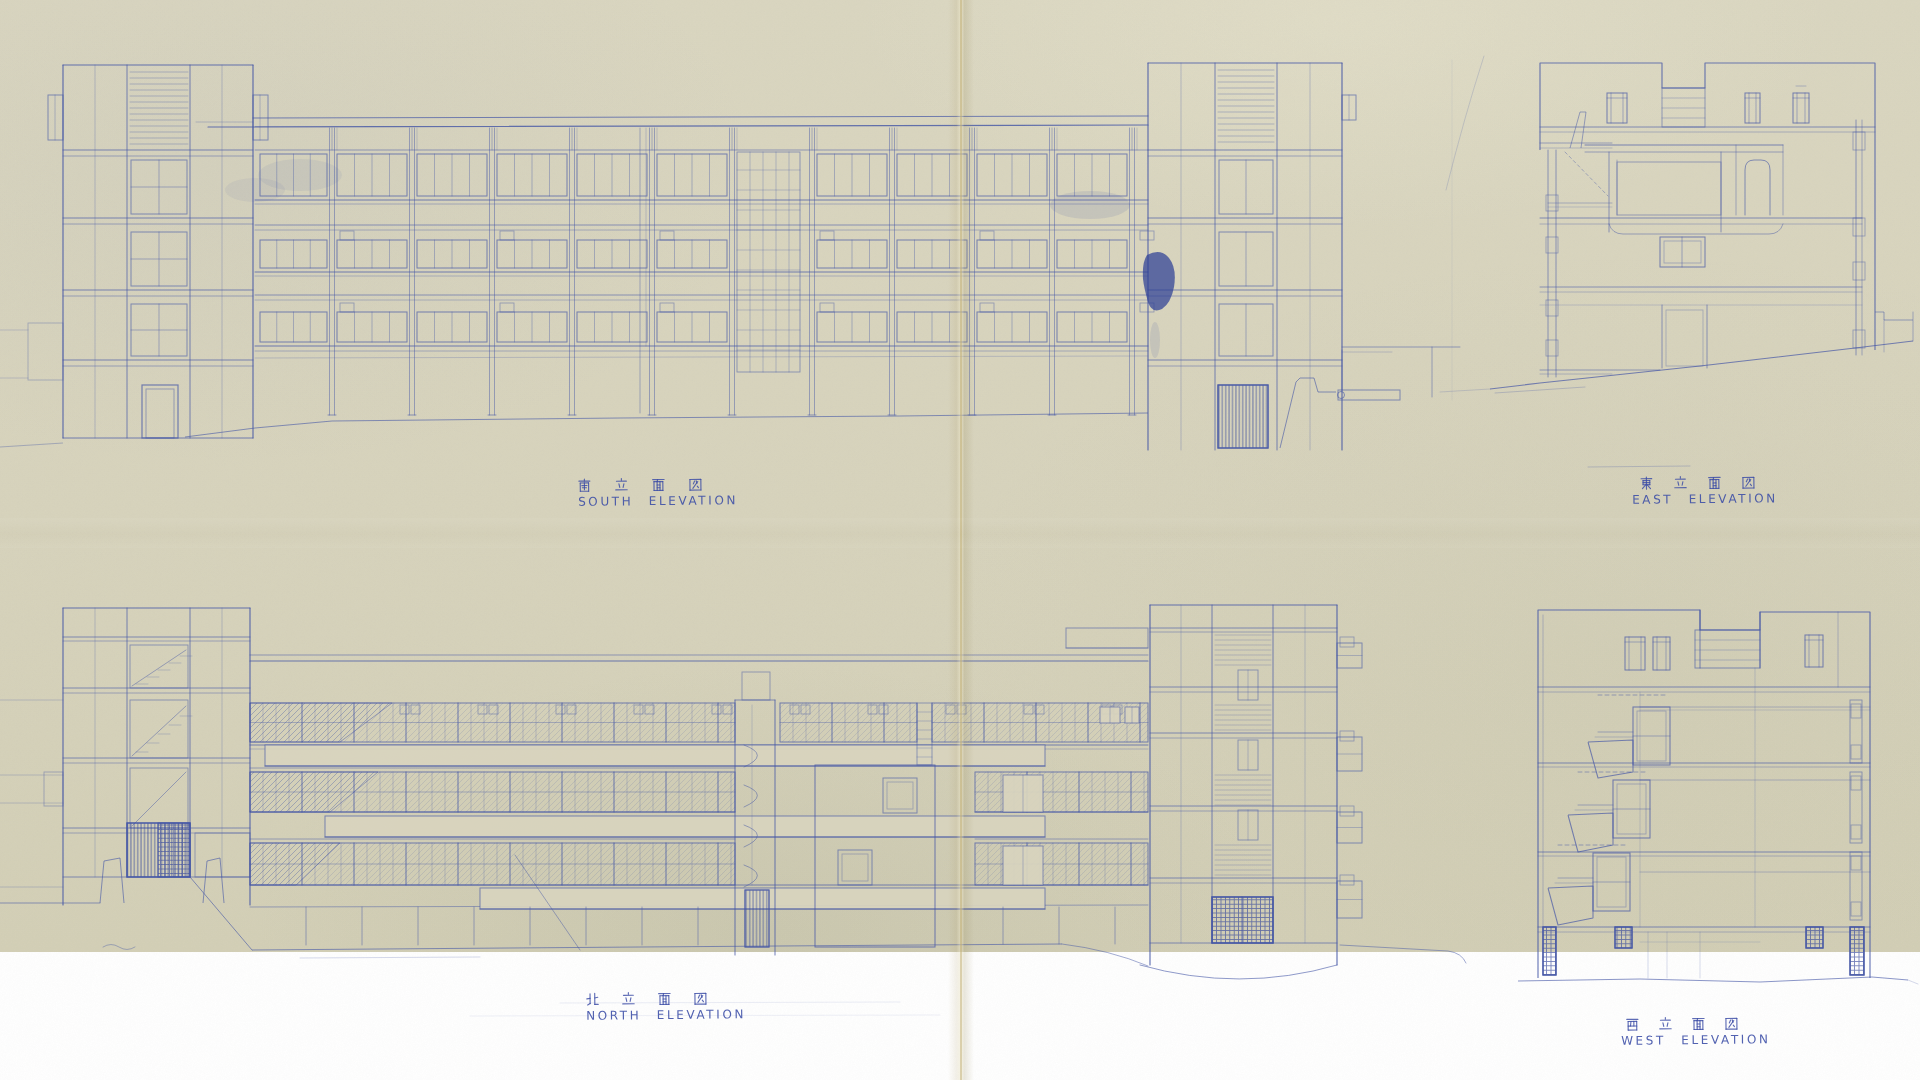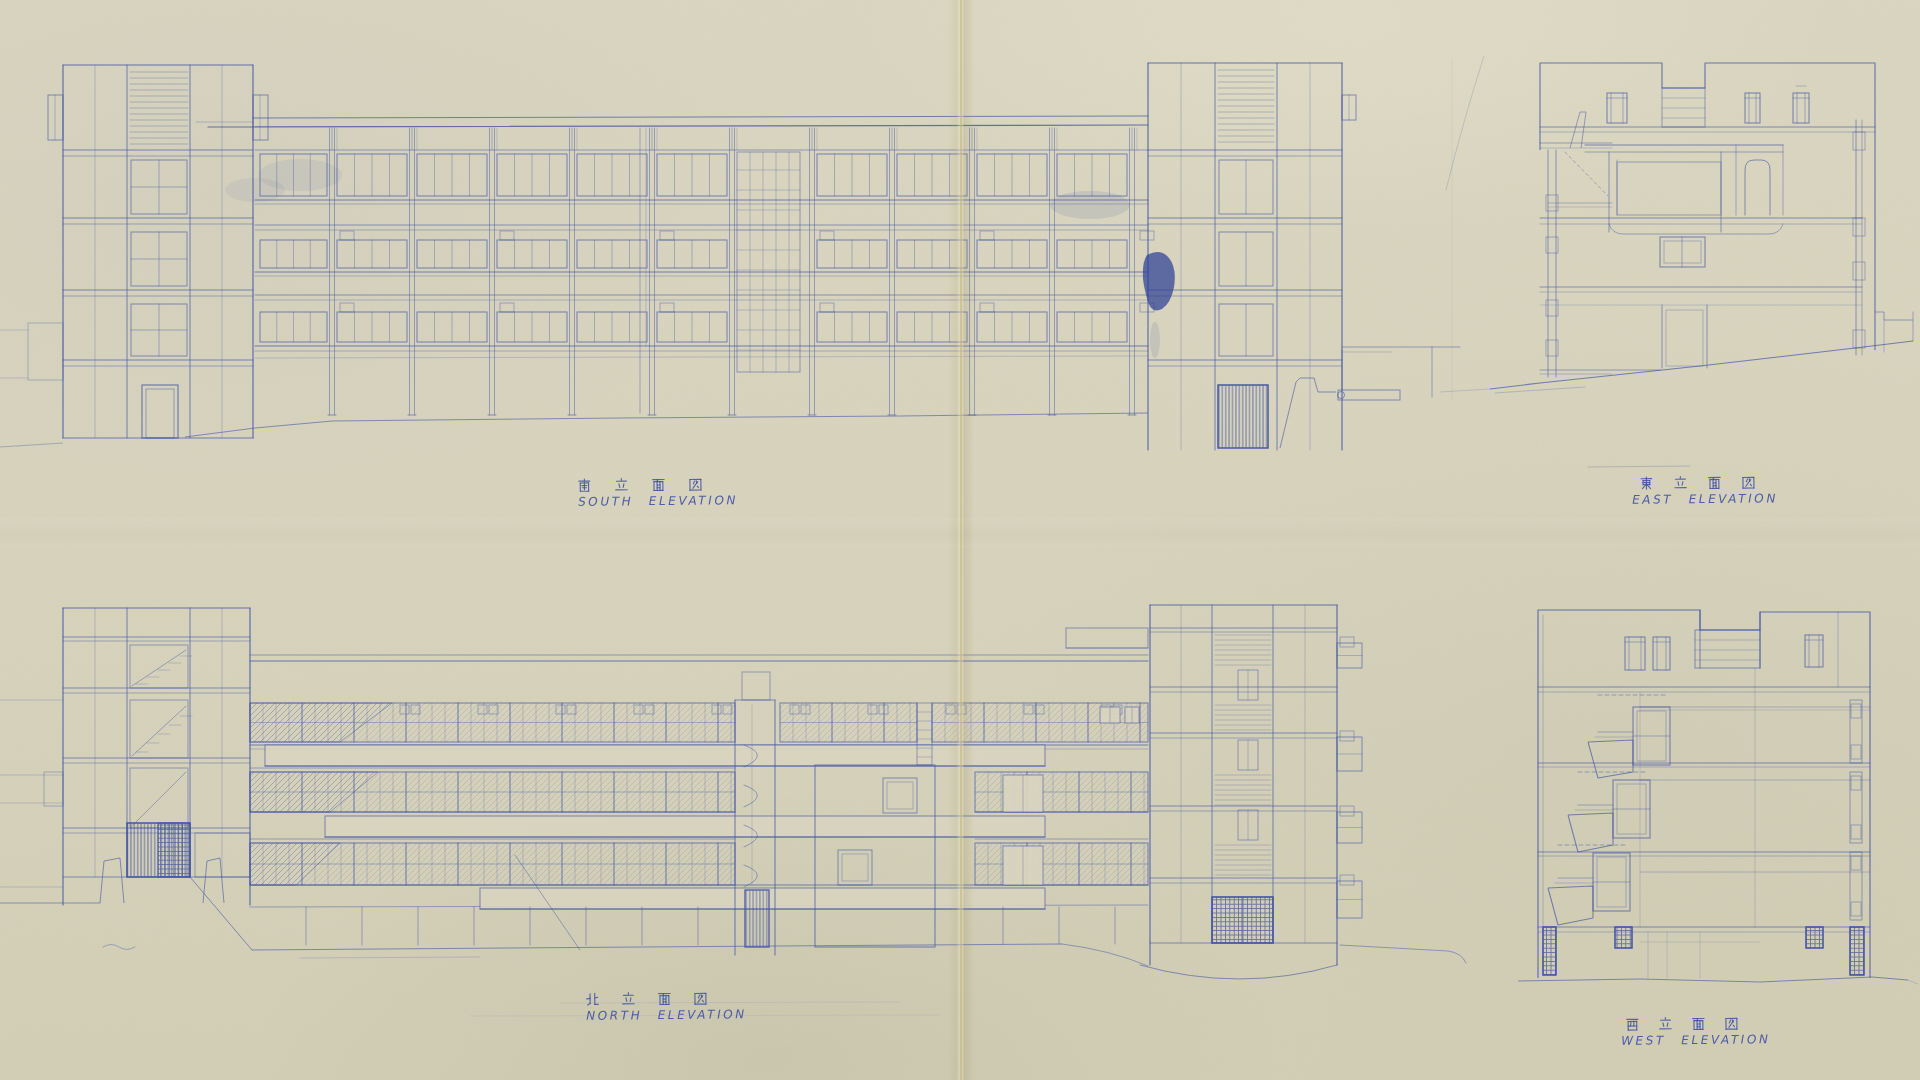--- a/index.html
+++ b/index.html
@@ -1,25 +1,24 @@
 <!DOCTYPE html>
 <html><head>
 <meta charset="utf-8">
 <style>
   html,body{margin:0;padding:0;}
   body{width:1920px;height:1080px;overflow:hidden;font-family:"DejaVu Sans",sans-serif;}
   .sheet{
-    position:relative;width:1920px;height:1080px;
+    position:relative;width:1920px;height:952px;
     background:
       radial-gradient(ellipse 900px 500px at 12% 18%, rgba(120,130,155,.06), transparent 60%),
       radial-gradient(ellipse 1100px 650px at 85% 70%, rgba(150,150,120,.07), transparent 65%),
       radial-gradient(ellipse 800px 420px at 40% 98%, rgba(110,118,92,.09), transparent 65%),
       radial-gradient(ellipse 700px 300px at 70% 2%, rgba(235,232,210,.35), transparent 70%),
       linear-gradient(180deg,#dad6c0 0%,#d7d3bc 55%,#d3cfb6 100%);
-    font-style: italic;
   }
   .crease-v{
     position:absolute;top:0;left:948px;width:26px;height:1080px;pointer-events:none;
     background:linear-gradient(90deg, transparent 0%, rgba(170,150,95,.14) 32%,
       rgba(238,232,202,.55) 50%, rgba(150,138,88,.20) 63%, transparent 100%);
   }
   .crease-v::after{content:"";position:absolute;left:12px;top:0;width:2px;height:100%;
     background:rgba(176,152,84,.38);}
   .crease-h{
     position:absolute;left:0;top:518px;width:1920px;height:30px;pointer-events:none;opacity:.45;

